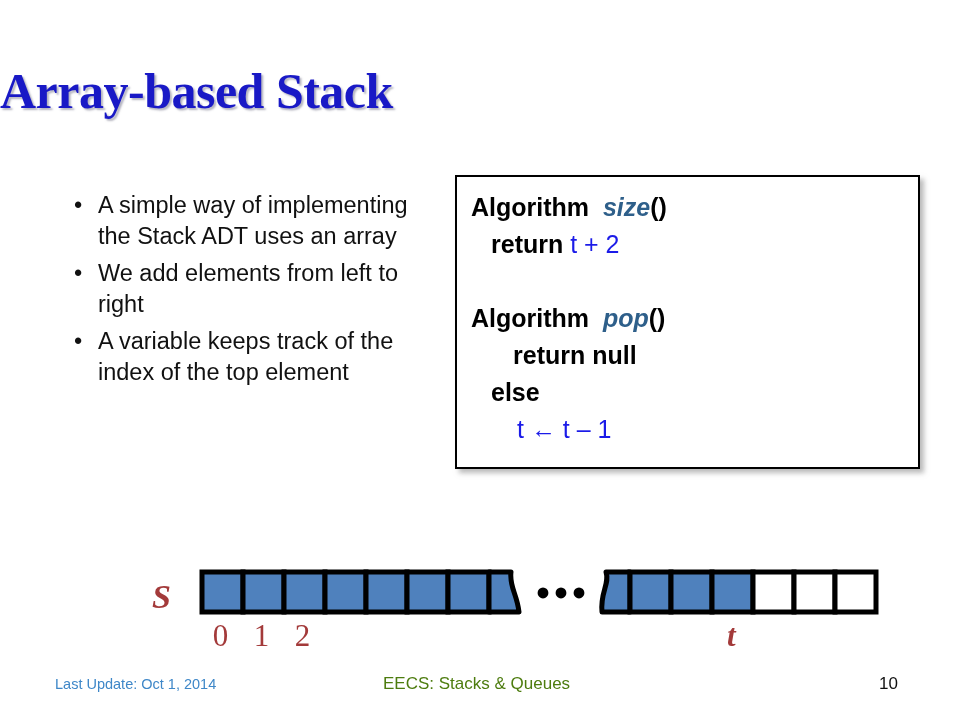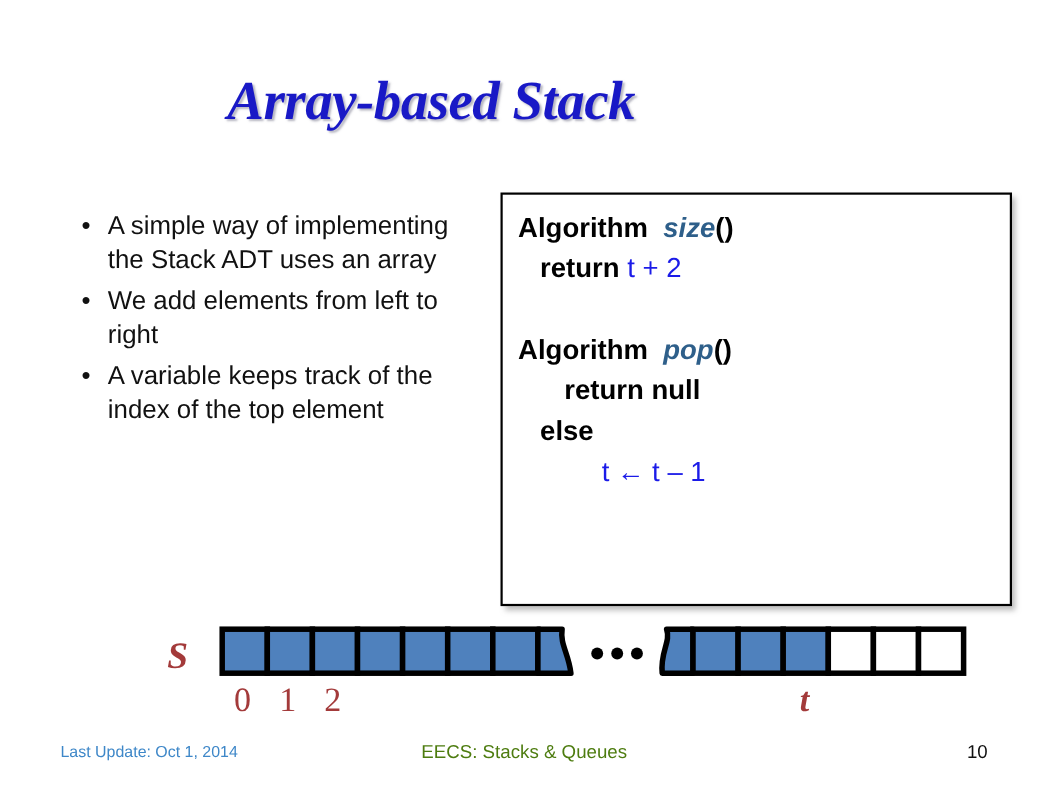--- a/index.html
+++ b/index.html
@@ -15,29 +15,28 @@
     font-family: "Liberation Sans", sans-serif;
     -webkit-font-smoothing: antialiased;
   }
 
   
   #slide-title {
     position: absolute;
     left: 0;
     top: 62px;
     width: 784px;
-    text-align: center;
+    text-align: left;
     font-family: "Liberation Serif", serif;
     font-weight: bold;
     font-size: 50px;
     line-height: 58px;
     color: #1919C6;
     text-shadow: 2px 2px 2px rgba(120,120,140,0.55);
     letter-spacing: -0.5px;
-    font-style: italic;
   }
 
   
   #bullet-list {
     position: absolute;
     left: 62px;
     top: 190px;
     width: 370px;
     margin: 0;
     padding: 0;
@@ -60,21 +59,21 @@
     line-height: 30.5px;
     color: #111111;
   }
 
   
   #algorithm-box {
     position: absolute;
     left: 455px;
     top: 175px;
     width: 465px;
-    height: 376px;
+    height: 294px;
     background: #ffffff;
     border: 2px solid #000000;
     box-sizing: border-box;
     box-shadow: 4px 4px 5px rgba(130,130,130,0.55);
   }
   .code-line {
     font-family: "Liberation Sans", sans-serif;
     font-size: 25px;
     line-height: 37px;
     color: #000000;
@@ -188,21 +187,21 @@
   </ul>
 
 <div id="algorithm-box">
   <div id="code-body">
       <div class="code-line" style="margin-left: 0px;"><span class="kw">Algorithm </span><span class="fn"> size</span><span class="kw">()</span></div>
       <div class="code-line" style="margin-left: 20px;"><span class="kw">return </span><span class="var">t + 2</span></div>
       <div class="code-line" style="margin-left: 0px;"><span class="kw"> </span></div>
       <div class="code-line" style="margin-left: 0px;"><span class="kw">Algorithm </span><span class="fn"> pop</span><span class="kw">()</span></div>
       <div class="code-line" style="margin-left: 42px;"><span class="kw">return null</span></div>
       <div class="code-line" style="margin-left: 20px;"><span class="kw">else</span></div>
-      <div class="code-line" style="margin-left: 76px;"><span class="var">t ← t – 1</span></div>
+      <div class="code-line" style="margin-left: 46px;"><span class="var">t ← t – 1</span></div>
     </div>
 </div>
 
 <div id="array-diagram">
   <svg width="960" height="100" viewBox="0 0 960 100">
     <g id="left-array">
         <rect x="202" y="12" width="41" height="40" fill="#4F81BD" stroke="#000000" stroke-width="5"></rect>
         <rect x="243" y="12" width="41" height="40" fill="#4F81BD" stroke="#000000" stroke-width="5"></rect>
         <rect x="284" y="12" width="41" height="40" fill="#4F81BD" stroke="#000000" stroke-width="5"></rect>
         <rect x="325" y="12" width="41" height="40" fill="#4F81BD" stroke="#000000" stroke-width="5"></rect>

